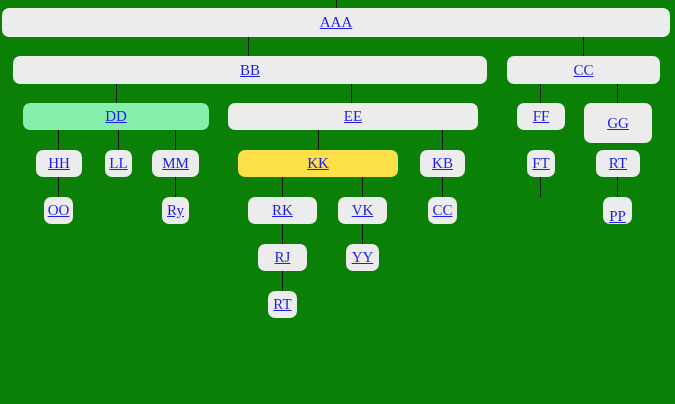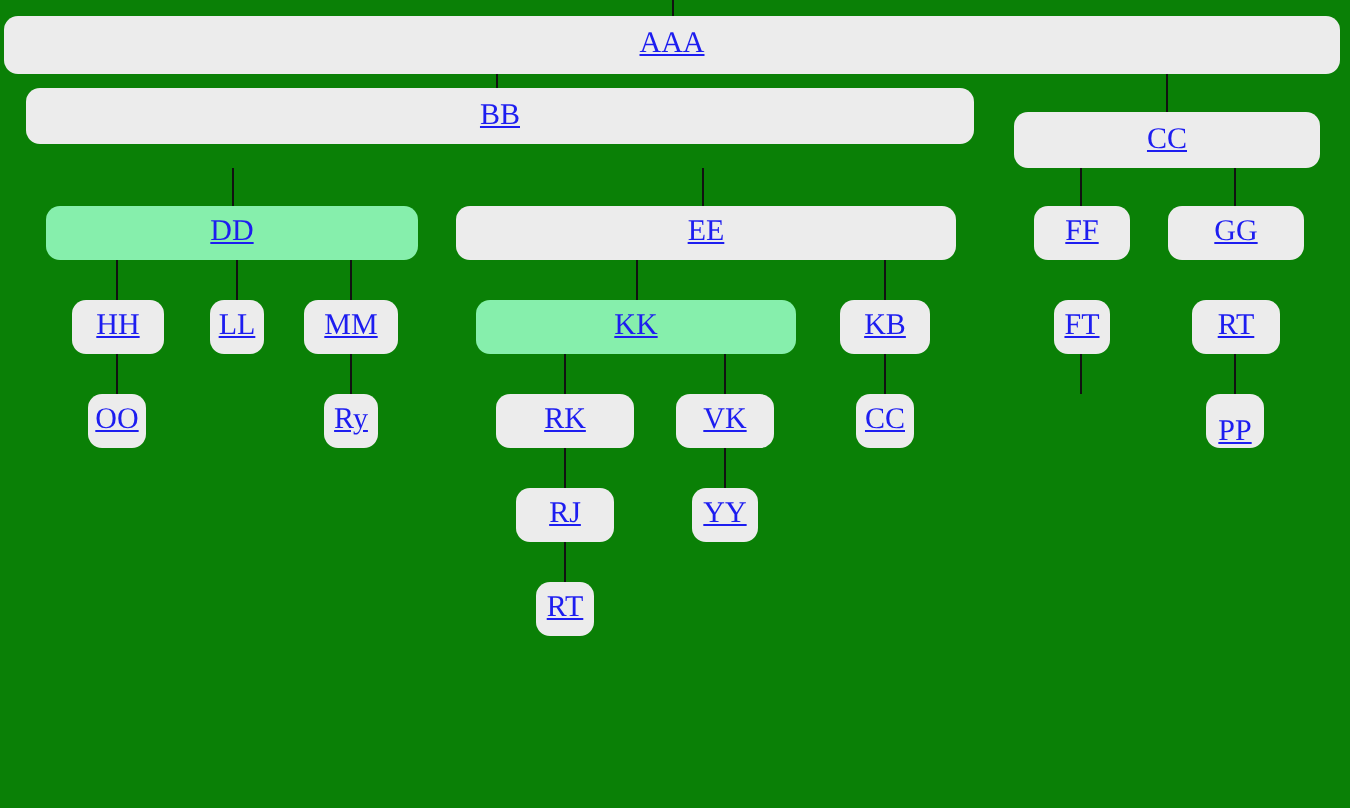--- a/index.html
+++ b/index.html
@@ -72,48 +72,48 @@
     <div class="edge edge-v" style="left: 282px; top: 177px; height: 20px; background: rgb(17, 17, 17);"></div>
     <div class="edge edge-v" style="left: 362px; top: 177px; height: 20px; background: rgb(17, 17, 17);"></div>
     <div class="edge edge-v" style="left: 442px; top: 177px; height: 20px; background: rgb(17, 17, 17);"></div>
     <div class="edge edge-v" style="left: 617px; top: 177px; height: 20px; background: rgb(17, 17, 17);"></div>
     <div class="edge edge-v" style="left: 282px; top: 224px; height: 20px; background: rgb(17, 17, 17);"></div>
     <div class="edge edge-v" style="left: 362px; top: 224px; height: 20px; background: rgb(17, 17, 17);"></div>
     <div class="edge edge-v" style="left: 282px; top: 271px; height: 20px; background: rgb(17, 17, 17);"></div>
     <div class="node" style="left: 2px; top: 8px; width: 668px; height: 29px; background: rgb(236, 236, 236);">
       <span class="node-label" style="color: rgb(29, 29, 240);">AAA</span>
     </div>
-    <div class="node" style="left: 13px; top: 44px; width: 474px; height: 28px; background: rgb(236, 236, 236);">
+    <div class="node" style="left: 13px; top: 56px; width: 474px; height: 28px; background: rgb(236, 236, 236);">
       <span class="node-label" style="color: rgb(29, 29, 240);">BB</span>
     </div>
     <div class="node" style="left: 507px; top: 56px; width: 153px; height: 28px; background: rgb(236, 236, 236);">
       <span class="node-label" style="color: rgb(29, 29, 240);">CC</span>
     </div>
     <div class="node" style="left: 23px; top: 103px; width: 186px; height: 27px; background: #86efac;">
       <span class="node-label" style="color: rgb(29, 29, 240);">DD</span>
     </div>
     <div class="node" style="left: 228px; top: 103px; width: 250px; height: 27px; background: rgb(236, 236, 236);">
       <span class="node-label" style="color: rgb(29, 29, 240);">EE</span>
     </div>
     <div class="node" style="left: 517px; top: 103px; width: 48px; height: 27px; background: rgb(236, 236, 236);">
       <span class="node-label" style="color: rgb(29, 29, 240);">FF</span>
     </div>
-    <div class="node" style="left: 584px; top: 103px; width: 68px; height: 27px; background: rgb(236, 236, 236);">
+    <div class="node" style="left: 584px; top: 103px; width: 68px; height: 40px; background: rgb(236, 236, 236);">
       <span class="node-label" style="color: rgb(29, 29, 240);">GG</span>
     </div>
     <div class="node" style="left: 36px; top: 150px; width: 46px; height: 27px; background: rgb(236, 236, 236);">
       <span class="node-label" style="color: rgb(29, 29, 240);">HH</span>
     </div>
     <div class="node" style="left: 105px; top: 150px; width: 27px; height: 27px; background: rgb(236, 236, 236);">
       <span class="node-label" style="color: rgb(29, 29, 240);">LL</span>
     </div>
     <div class="node" style="left: 152px; top: 150px; width: 47px; height: 27px; background: rgb(236, 236, 236);">
       <span class="node-label" style="color: rgb(29, 29, 240);">MM</span>
     </div>
-    <div class="node" style="left: 238px; top: 150px; width: 160px; height: 27px; background: #86efac;">
+    <div class="node" style="left: 238px; top: 150px; width: 160px; height: 27px; background: #fde047;">
       <span class="node-label" style="color: rgb(29, 29, 240);">KK</span>
     </div>
     <div class="node" style="left: 420px; top: 150px; width: 45px; height: 27px; background: rgb(236, 236, 236);">
       <span class="node-label" style="color: rgb(29, 29, 240);">KB</span>
     </div>
     <div class="node" style="left: 527px; top: 150px; width: 28px; height: 27px; background: rgb(236, 236, 236);">
       <span class="node-label" style="color: rgb(29, 29, 240);">FT</span>
     </div>
     <div class="node" style="left: 596px; top: 150px; width: 44px; height: 27px; background: rgb(236, 236, 236);">
       <span class="node-label" style="color: rgb(29, 29, 240);">RT</span>

